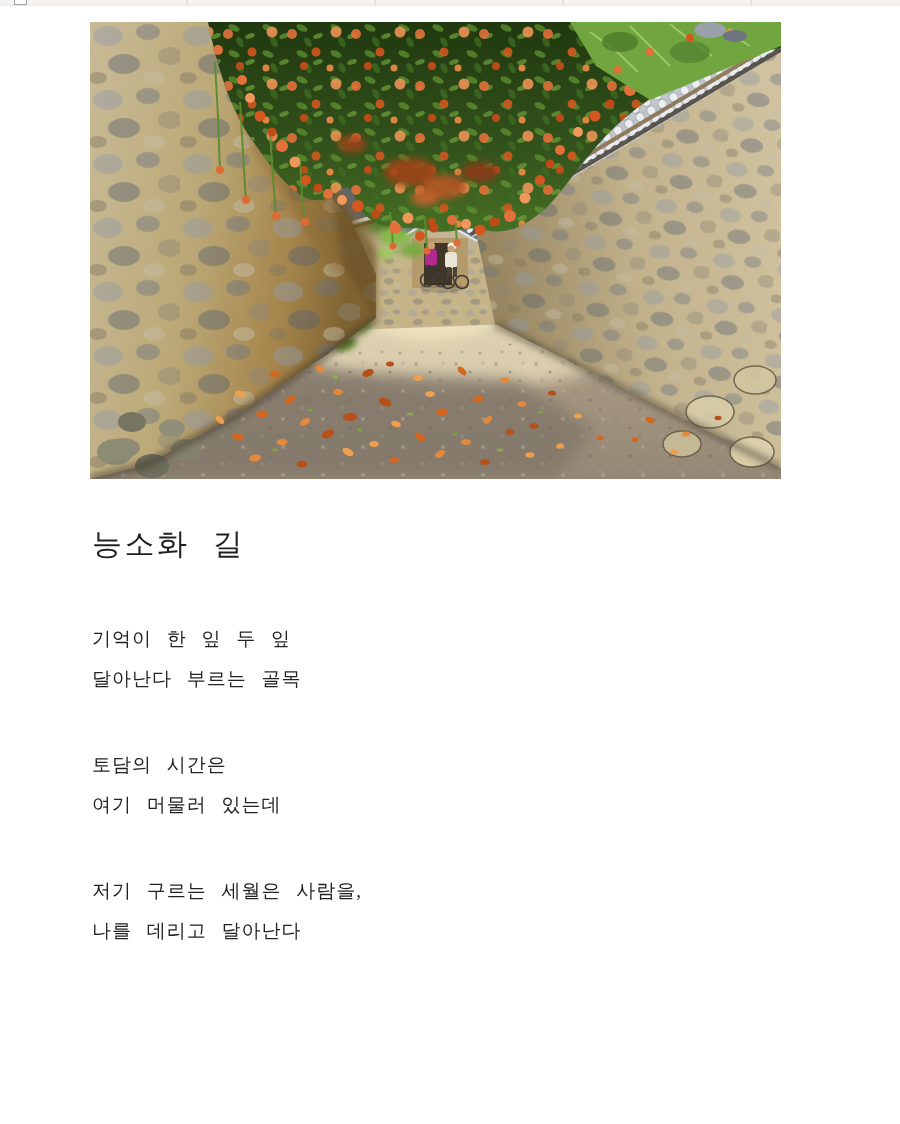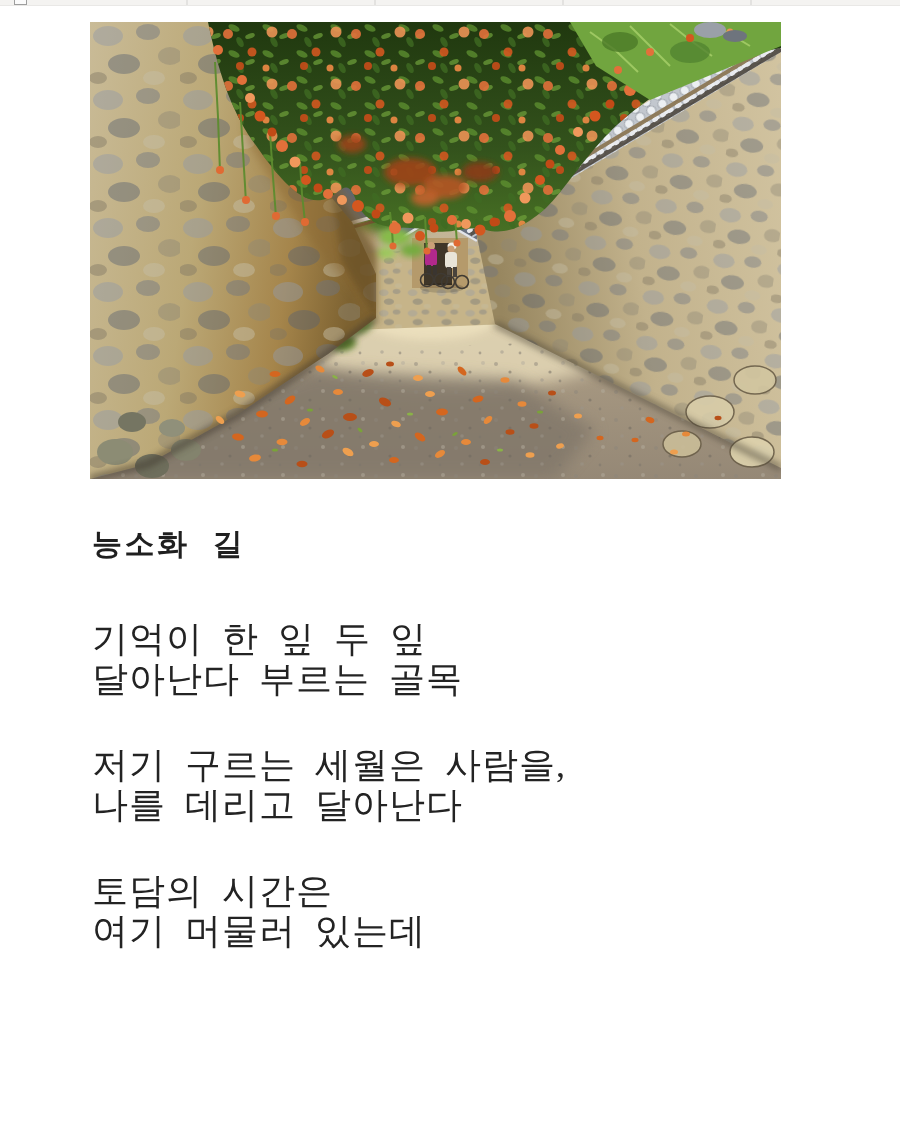--- a/index.html
+++ b/index.html
@@ -6,23 +6,23 @@
   body{width:900px;height:1124px;position:relative;overflow:hidden;
        font-family:"Liberation Serif","DejaVu Serif",serif;}
   .top-strip{position:absolute;left:0;top:0;width:900px;height:5px;
        background:repeating-linear-gradient(90deg,#f4f3f1 0 186px,#e3e2e0 186px 188px);
        border-bottom:1px solid #e9e8e6;}
   .mini-icon{position:absolute;left:14px;top:0;width:13px;height:5px;
        background:#fbfbfb;border:1.5px solid #9e9e9e;border-top:none;box-sizing:border-box;}
   .photo-frame{position:absolute;left:90px;top:22px;width:691px;height:457px;margin:0;}
   .photo-frame svg{display:block;width:691px;height:457px;}
   .poem{position:absolute;left:92px;top:527px;width:620px;color:#1f1f1f;}
-  .poem h1{font-size:30px;font-weight:700;line-height:34px;margin:0 0 58px 0;
+  .poem h1{font-size:30px;font-weight:400;line-height:34px;margin:0 0 58px 0;
        letter-spacing:2.5px;word-spacing:13px;}
-  .stanza{font-size:36px;line-height:40px;margin:16px 0 46px 0;
+  .stanza{font-size:19px;line-height:40px;margin:16px 0 46px 0;
        letter-spacing:1px;word-spacing:9px;color:#232323;}
   .stanza div{white-space:nowrap;}
 </style>
 </head>
 <body>
 
 <div class="top-strip">
   <div class="mini-icon"></div>
 </div>
 
@@ -342,20 +342,20 @@
 </svg>
 </figure>
 
 <section class="poem">
   <h1>능소화 길</h1>
   <div class="stanza">
     <div>기억이 한 잎 두 잎</div>
     <div>달아난다 부르는 골목</div>
   </div>
   <div class="stanza">
+    <div>토담의 시간은</div>
+    <div>여기 머물러 있는데</div>
+  </div>
+  <div class="stanza">
     <div>저기 구르는 세월은 사람을,</div>
     <div>나를 데리고 달아난다</div>
   </div>
-  <div class="stanza">
-    <div>토담의 시간은</div>
-    <div>여기 머물러 있는데</div>
-  </div>
 </section>
 
 </body></html>

